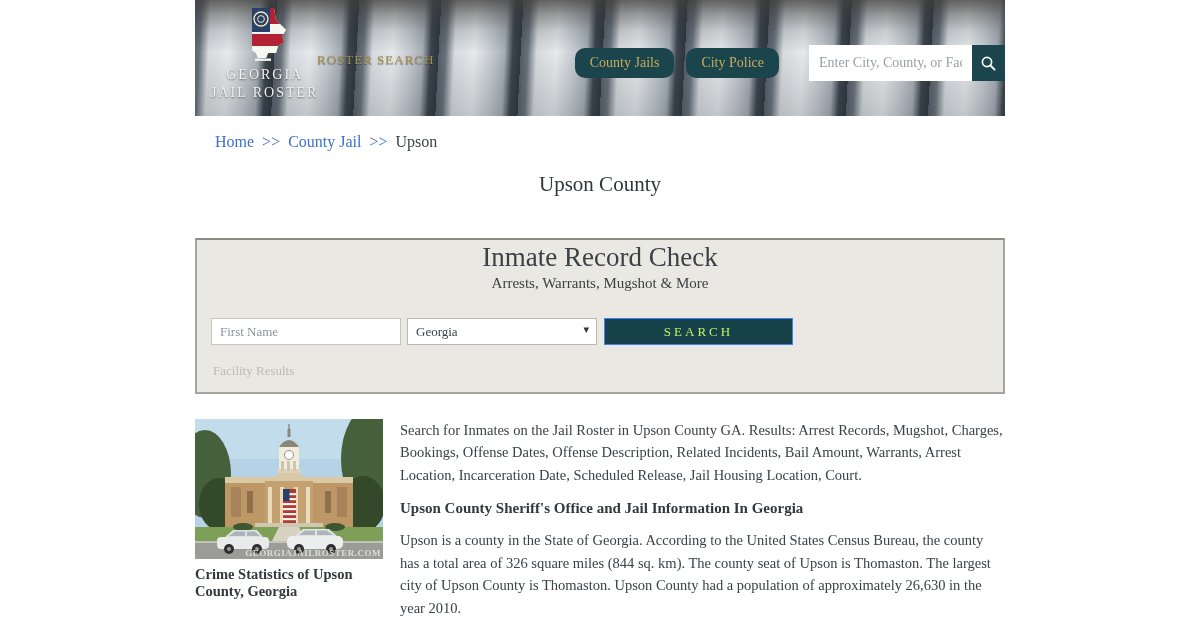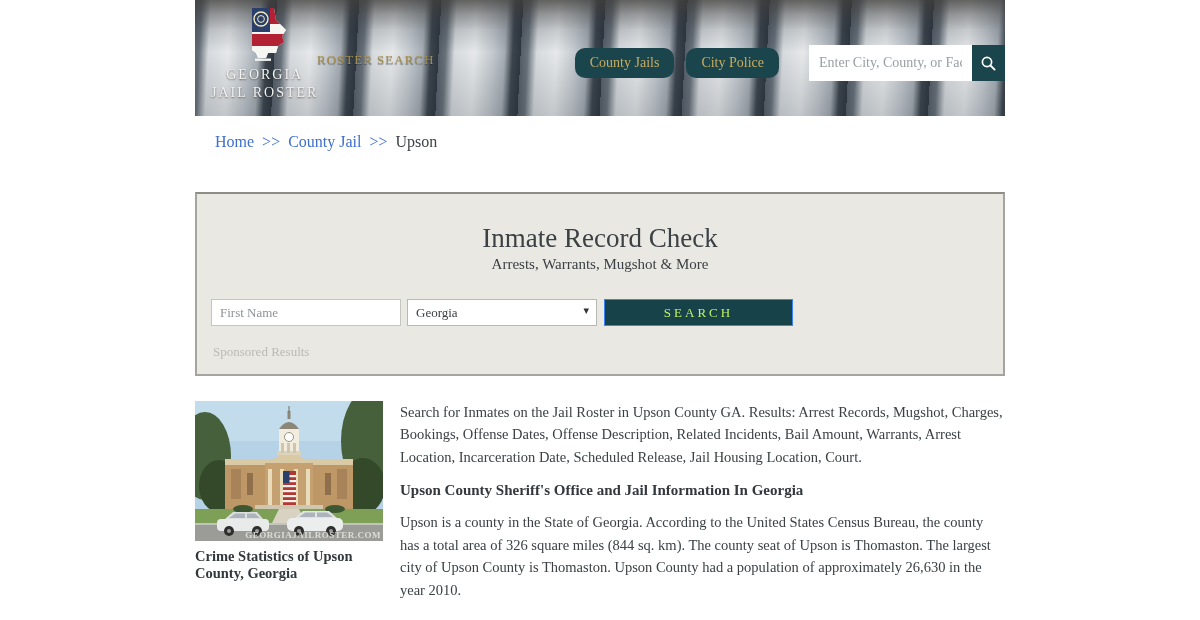--- a/index.html
+++ b/index.html
@@ -38,21 +38,21 @@
   
   .breadcrumb { padding: 17px 0 0 20px; font-size: 16px; color: #3b4145; }
   .breadcrumb a { color: #3f6fce; text-decoration: none; cursor: pointer; }
   .breadcrumb .sep { color: #3f6fce; margin: 0 8px; }
 
   
   .page-title { text-align: center; margin-top: 21px; font-size: 21px; font-weight: 500; color: #30373b; }
 
   
   .panel { margin-top: 41px; background: #e9e8e3; border: 2px solid #a5a5a0; border-top-color: #8d8d88;
-    height: 184px; padding: 29px 14px 0; }
+    height: 156px; padding: 2px 14px 0; }
   .panel-title { text-align: center; font-size: 27px; font-weight: 400; color: #3c4145;
     font-stretch: condensed; letter-spacing: 0; }
   .panel-sub { text-align: center; font-size: 15px; color: #3c4145; margin-top: 2px; }
   .panel-form { display: flex; margin-top: 26px; }
   .panel-form .fld { width: 190px; height: 27px; border: 1px solid #c6c6c0; background: #fff;
     font-family: inherit; font-size: 13px; color: #444; padding: 0 8px; outline: none; }
   .panel-form .fld::placeholder { color: #8f9396; }
   .panel-form .fld + * { margin-left: 6px; }
   .select-wrap { position: relative; width: 190px; margin-left: 6px; }
   .select-wrap select { width: 100%; height: 27px; border: 1px solid #b9b9b3; background: #fff;
@@ -115,35 +115,36 @@
           </svg>
         </button>
       </div>
     </div>
   </div>
 
   <div class="breadcrumb">
     <a>Home</a><span class="sep">&gt;&gt;</span><a>County Jail</a><span class="sep">&gt;&gt;</span><span>Upson</span>
   </div>
 
+  <div class="page-title">Upson County</div>
 
   <div class="panel">
     <div class="panel-title">Inmate Record Check</div>
     <div class="panel-sub">Arrests, Warrants, Mugshot &amp; More</div>
     <div class="panel-form">
       <input class="fld" type="text" placeholder="First Name" style="">
       <div class="select-wrap">
         <select>
           <option>Georgia</option>
         </select>
         <span class="chev">▾</span>
       </div>
       <button class="go">SEARCH</button>
     </div>
-    <div class="sponsored">Sponsored Results</div>
+    <div class="sponsored">Facility Results</div>
   </div>
 
   <div class="content">
     <div class="left-col">
       <svg class="photo" viewBox="0 0 188 140" preserveAspectRatio="none">
         <rect x="0" y="0" width="188" height="140" fill="#b5d2e6"></rect>
         <rect x="0" y="0" width="188" height="40" fill="#c3dcec"></rect>
 
         <ellipse cx="10" cy="55" rx="26" ry="44" fill="#45603a"></ellipse>
         <ellipse cx="24" cy="85" rx="20" ry="26" fill="#33492a"></ellipse>

